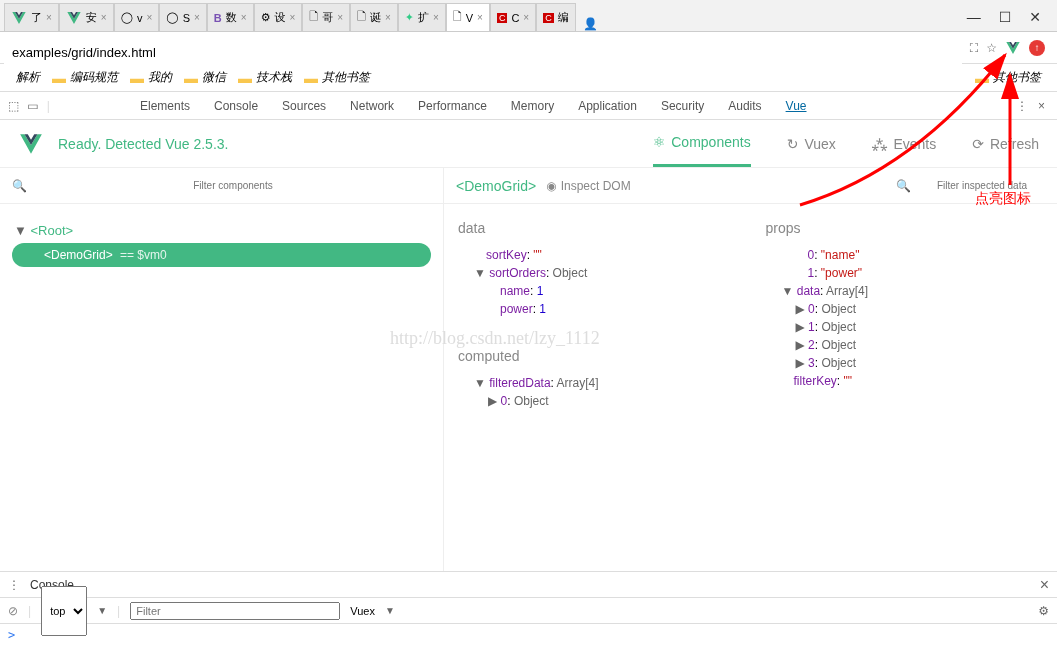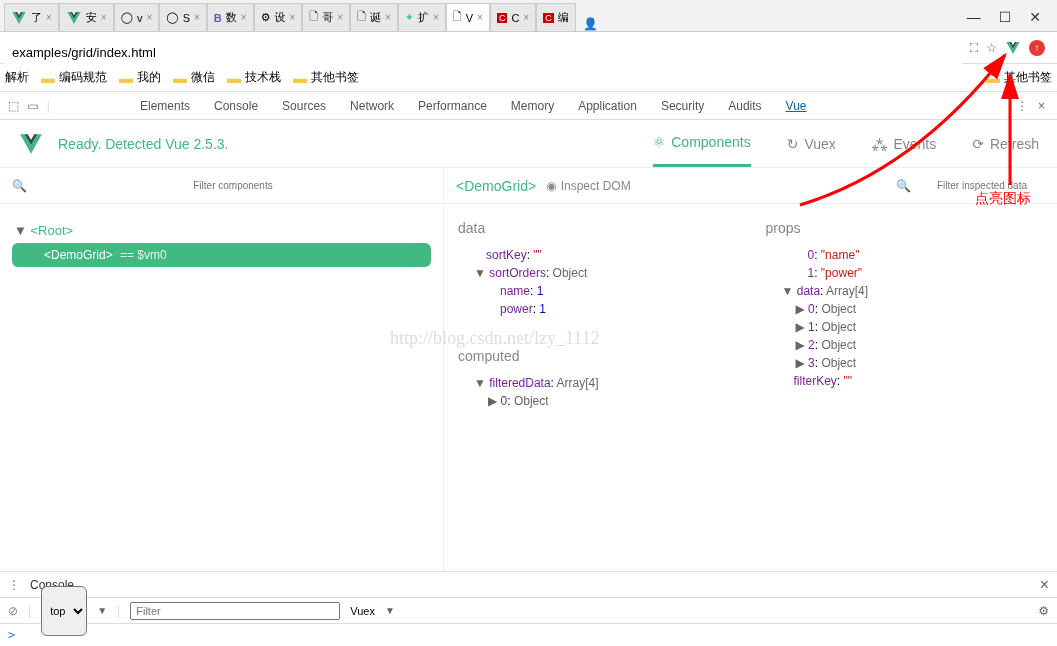--- a/index.html
+++ b/index.html
@@ -11,21 +11,21 @@
     .tab.active { background: #fff; }
     .tab-close { font-size: 10px; color: #888; }
     .win-controls { margin-left: auto; display: flex; gap: 18px; padding: 0 12px; align-items: center; height: 28px; }
     .win-btn { font-size: 14px; color: #333; }
     .minimize-ext { display: flex; align-items: center; gap: 10px; padding: 0 8px; }
     
     .addr-bar { height: 32px; display: flex; align-items: center; padding: 0 4px; border-bottom: 1px solid #ddd; }
     .addr-input { flex: 1; height: 26px; padding: 0 8px; border: none; font-size: 13px; outline: none; margin-top: 9px; }
     .addr-icons { display: flex; gap: 8px; padding: 0 8px; align-items: center; }
     
-    .bookmarks { height: 28px; display: flex; align-items: center; gap: 12px; padding: 0 5px; border-bottom: 1px solid #ddd; font-size: 12px; }
+    .bookmarks { height: 28px; display: flex; align-items: center; gap: 12px; padding: 0 16px; border-bottom: 1px solid #ddd; font-size: 12px; font-style: italic; }
     .bookmark { display: flex; align-items: center; gap: 4px; }
     .folder-icon { color: #f9c74f; font-size: 14px; }
     .bm-right { margin-left: auto; display: flex; align-items: center; gap: 4px; }
     
     
     .devtools { display: flex; flex-direction: column; height: calc(100% - 92px); }
     .dt-tabs { height: 28px; border-bottom: 1px solid #ddd; display: flex; align-items: center; padding-left: 138px; gap: 20px; font-size: 12px; color: #555; position: relative; }
     .dt-tabs .ic-group { position: absolute; left: 8px; display: flex; gap: 8px; align-items: center; }
     .dt-tab { cursor: pointer; padding: 0 2px; }
     .dt-tab.active { color: #0369a1; text-decoration: underline; }
@@ -45,21 +45,21 @@
     .comp-name { color: #41b883; font-size: 14px; }
     .comp-name::before { content: "<"; }
     .comp-name::after { content: ">"; }
     .inspect-btn { display: flex; align-items: center; gap: 4px; color: #888; font-size: 12px; }
     .filter-right { margin-left: auto; display: flex; align-items: center; gap: 6px; padding: 0 10px; }
     
     .vue-body { flex: 1; display: flex; min-height: 0; }
     .tree-panel { width: 444px; border-right: 1px solid #eee; padding: 16px 12px; }
     .tree-root { color: #41b883; font-size: 13px; padding: 3px 0 3px 14px; }
     .tree-root::before { content: "▼ "; color: #666; margin-left: -12px; }
-    .tree-sel { background: #42b883; color: #fff; padding: 5px 8px 5px 32px; font-family: Menlo, monospace; font-size: 12px; margin-top: 2px; border-radius: 6px; }
+    .tree-sel { background: #42b883; color: #fff; padding: 5px 8px 5px 32px; font-family: Menlo, monospace; font-size: 12px; margin-top: 2px; border-radius: 12px; }
     .tree-sel-name::before { content: "<"; }
     .tree-sel-name::after { content: ">"; }
     .vm-tag { opacity: 0.85; }
     
     .inspect-panel { flex: 1; padding: 16px 14px; overflow: auto; font-family: Menlo, Consolas, monospace; font-size: 12px; display: flex; gap: 30px; }
     .col { flex: 1; }
     .section-title { font-family: "Segoe UI", Arial; color: #888; font-size: 14px; margin-bottom: 10px; font-weight: normal; }
     .prop-line { padding: 2px 0 2px 14px; white-space: nowrap; }
     .toggle::before { content: "▼ "; color: #666; margin-left: -12px; }
     .toggle.closed::before { content: "▶ "; color: #666; margin-left: -12px; }
@@ -74,21 +74,21 @@
     
     .arrow { position: absolute; pointer-events: none; }
     .arrow svg { overflow: visible; }
     .annotation { position: absolute; color: #ff0000; font-size: 14px; pointer-events: none; }
     
     .console-bar { border-top: 1px solid #ddd; }
     .cb-head { height: 26px; display: flex; align-items: center; border-bottom: 1px solid #ddd; padding: 0 8px; gap: 10px; }
     .cb-title { font-size: 12px; color: #333; }
     .cb-close { margin-left: auto; font-size: 16px; color: #666; }
     .cb-filters { height: 26px; display: flex; align-items: center; gap: 10px; padding: 0 8px; border-bottom: 1px solid #ddd; }
-    .cb-select { font-size: 11px; padding: 17px 4px; border-radius: 6px; }
+    .cb-select { font-size: 11px; padding: 17px 4px; }
     .cb-filter-input { height: 18px; font-size: 11px; padding: 0 4px; width: 210px; }
     .cb-gear { margin-left: auto; color: #666; }
     .cb-prompt { padding: 4px 8px; color: #367cf1; font-family: monospace; }
     
     .vue-ext-icon { width: 16px; height: 16px; }
   </style>
 </head>
 <body>
 
 <div class="browser-tabs">

